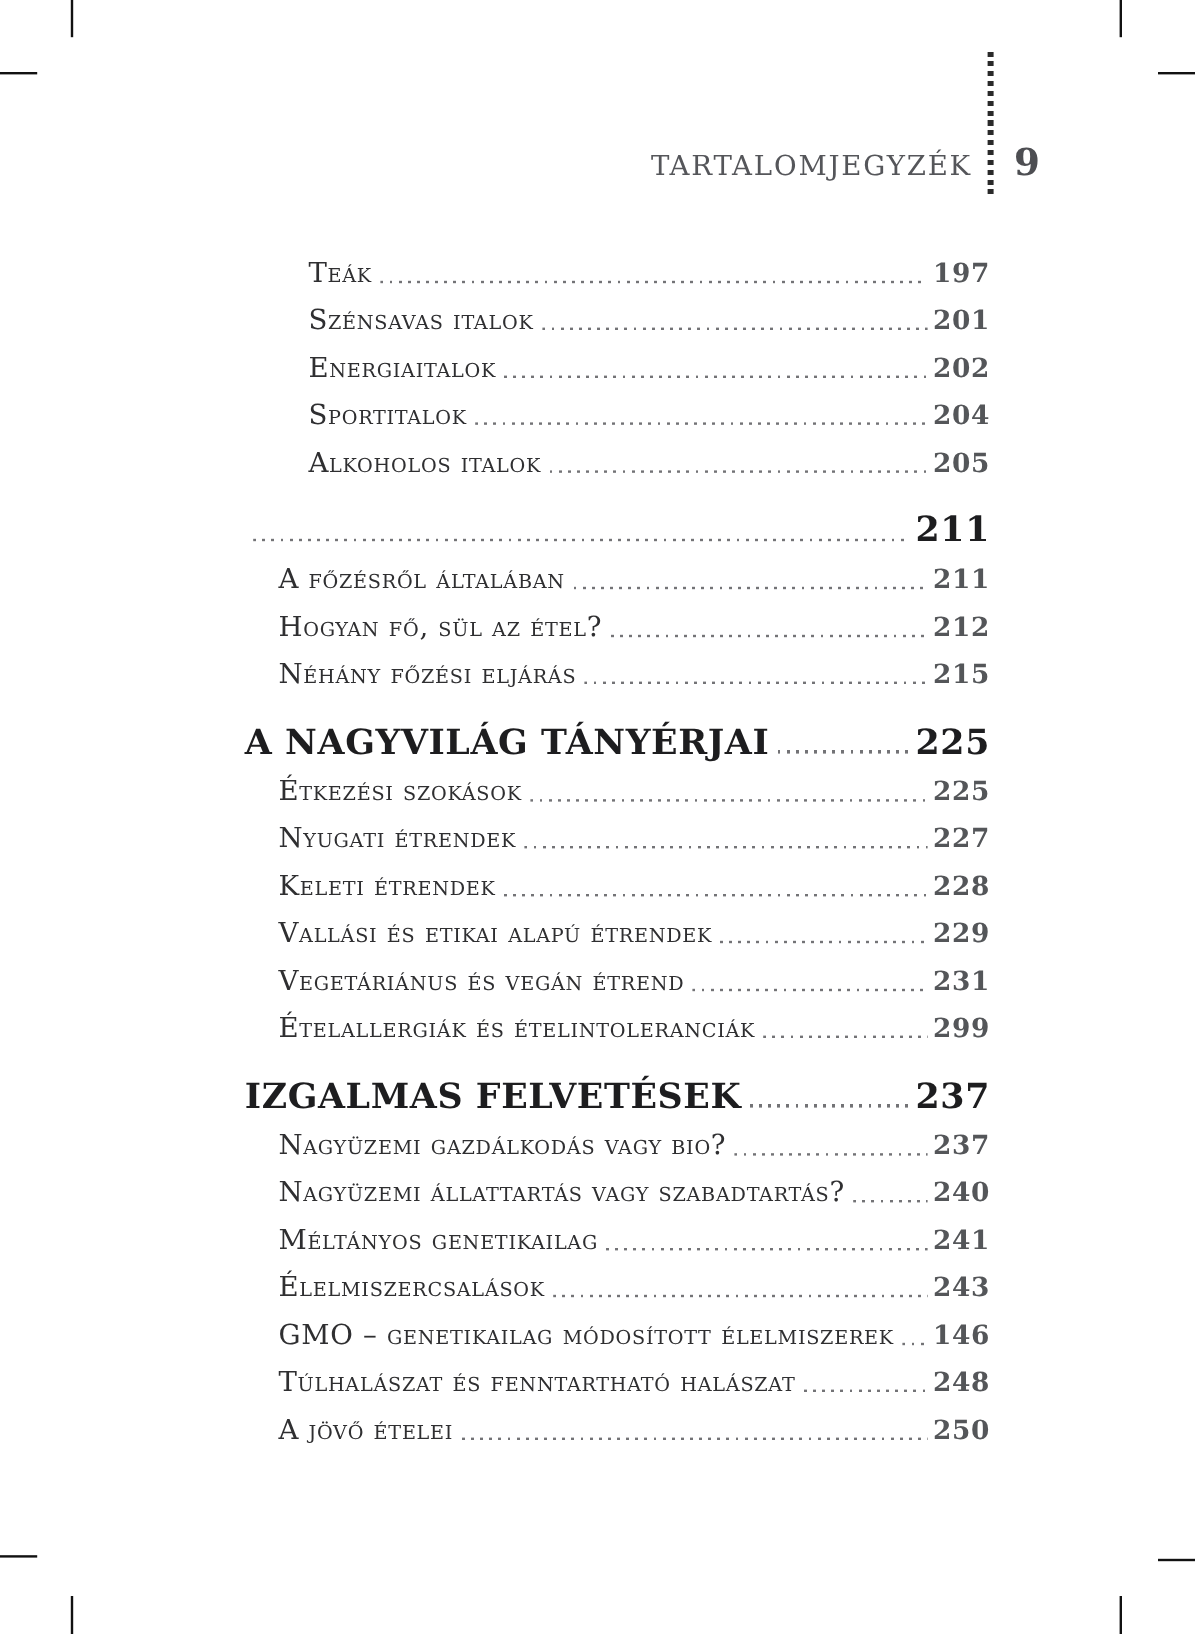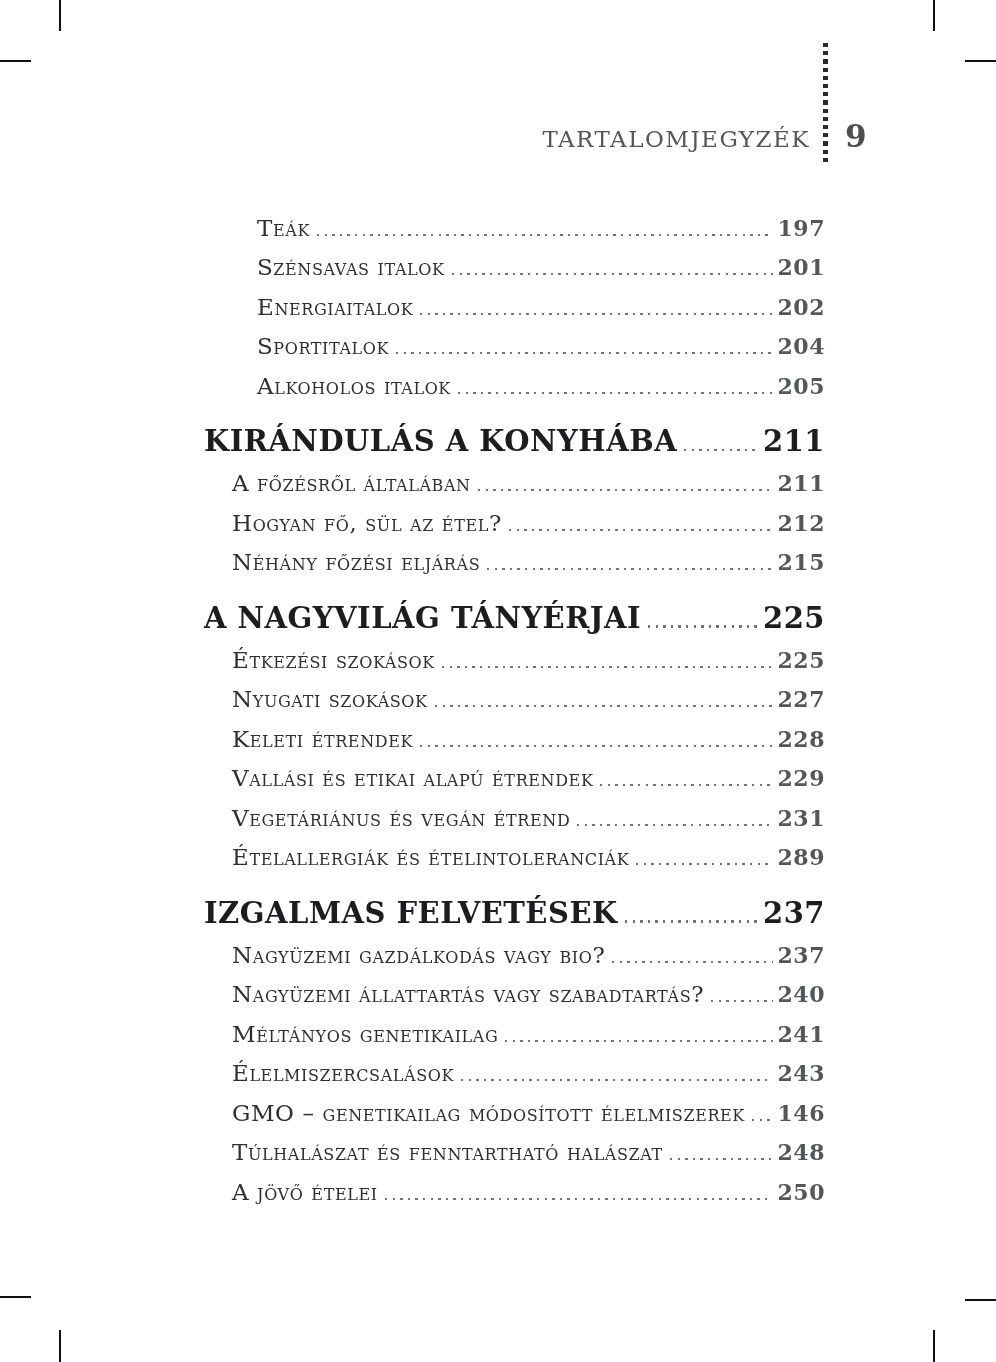--- a/index.html
+++ b/index.html
@@ -140,21 +140,20 @@
       <span class="label">Sportitalok</span>
       <span class="leader"></span>
       <span class="pagenum">204</span>
     </div>
       <div class="row level-3">
       <span class="label">Alkoholos italok</span>
       <span class="leader"></span>
       <span class="pagenum">205</span>
     </div>
       <div class="row level-1">
-      <span class="label">KIRÁNDULÁS A KONYHÁBA</span>
       <span class="leader"></span>
       <span class="pagenum">211</span>
     </div>
       <div class="row level-2">
       <span class="label">A főzésről általában</span>
       <span class="leader"></span>
       <span class="pagenum">211</span>
     </div>
       <div class="row level-2">
       <span class="label">Hogyan fő, sül az étel?</span>
@@ -170,21 +169,21 @@
       <span class="label">A NAGYVILÁG TÁNYÉRJAI</span>
       <span class="leader"></span>
       <span class="pagenum">225</span>
     </div>
       <div class="row level-2">
       <span class="label">Étkezési szokások</span>
       <span class="leader"></span>
       <span class="pagenum">225</span>
     </div>
       <div class="row level-2">
-      <span class="label">Nyugati szokások</span>
+      <span class="label">Nyugati étrendek</span>
       <span class="leader"></span>
       <span class="pagenum">227</span>
     </div>
       <div class="row level-2">
       <span class="label">Keleti étrendek</span>
       <span class="leader"></span>
       <span class="pagenum">228</span>
     </div>
       <div class="row level-2">
       <span class="label">Vallási és etikai alapú étrendek</span>
@@ -192,21 +191,21 @@
       <span class="pagenum">229</span>
     </div>
       <div class="row level-2">
       <span class="label">Vegetáriánus és vegán étrend</span>
       <span class="leader"></span>
       <span class="pagenum">231</span>
     </div>
       <div class="row level-2">
       <span class="label">Ételallergiák és ételintoleranciák</span>
       <span class="leader"></span>
-      <span class="pagenum">289</span>
+      <span class="pagenum">299</span>
     </div>
       <div class="row level-1">
       <span class="label">IZGALMAS FELVETÉSEK</span>
       <span class="leader"></span>
       <span class="pagenum">237</span>
     </div>
       <div class="row level-2">
       <span class="label">Nagyüzemi gazdálkodás vagy bio?</span>
       <span class="leader"></span>
       <span class="pagenum">237</span>

